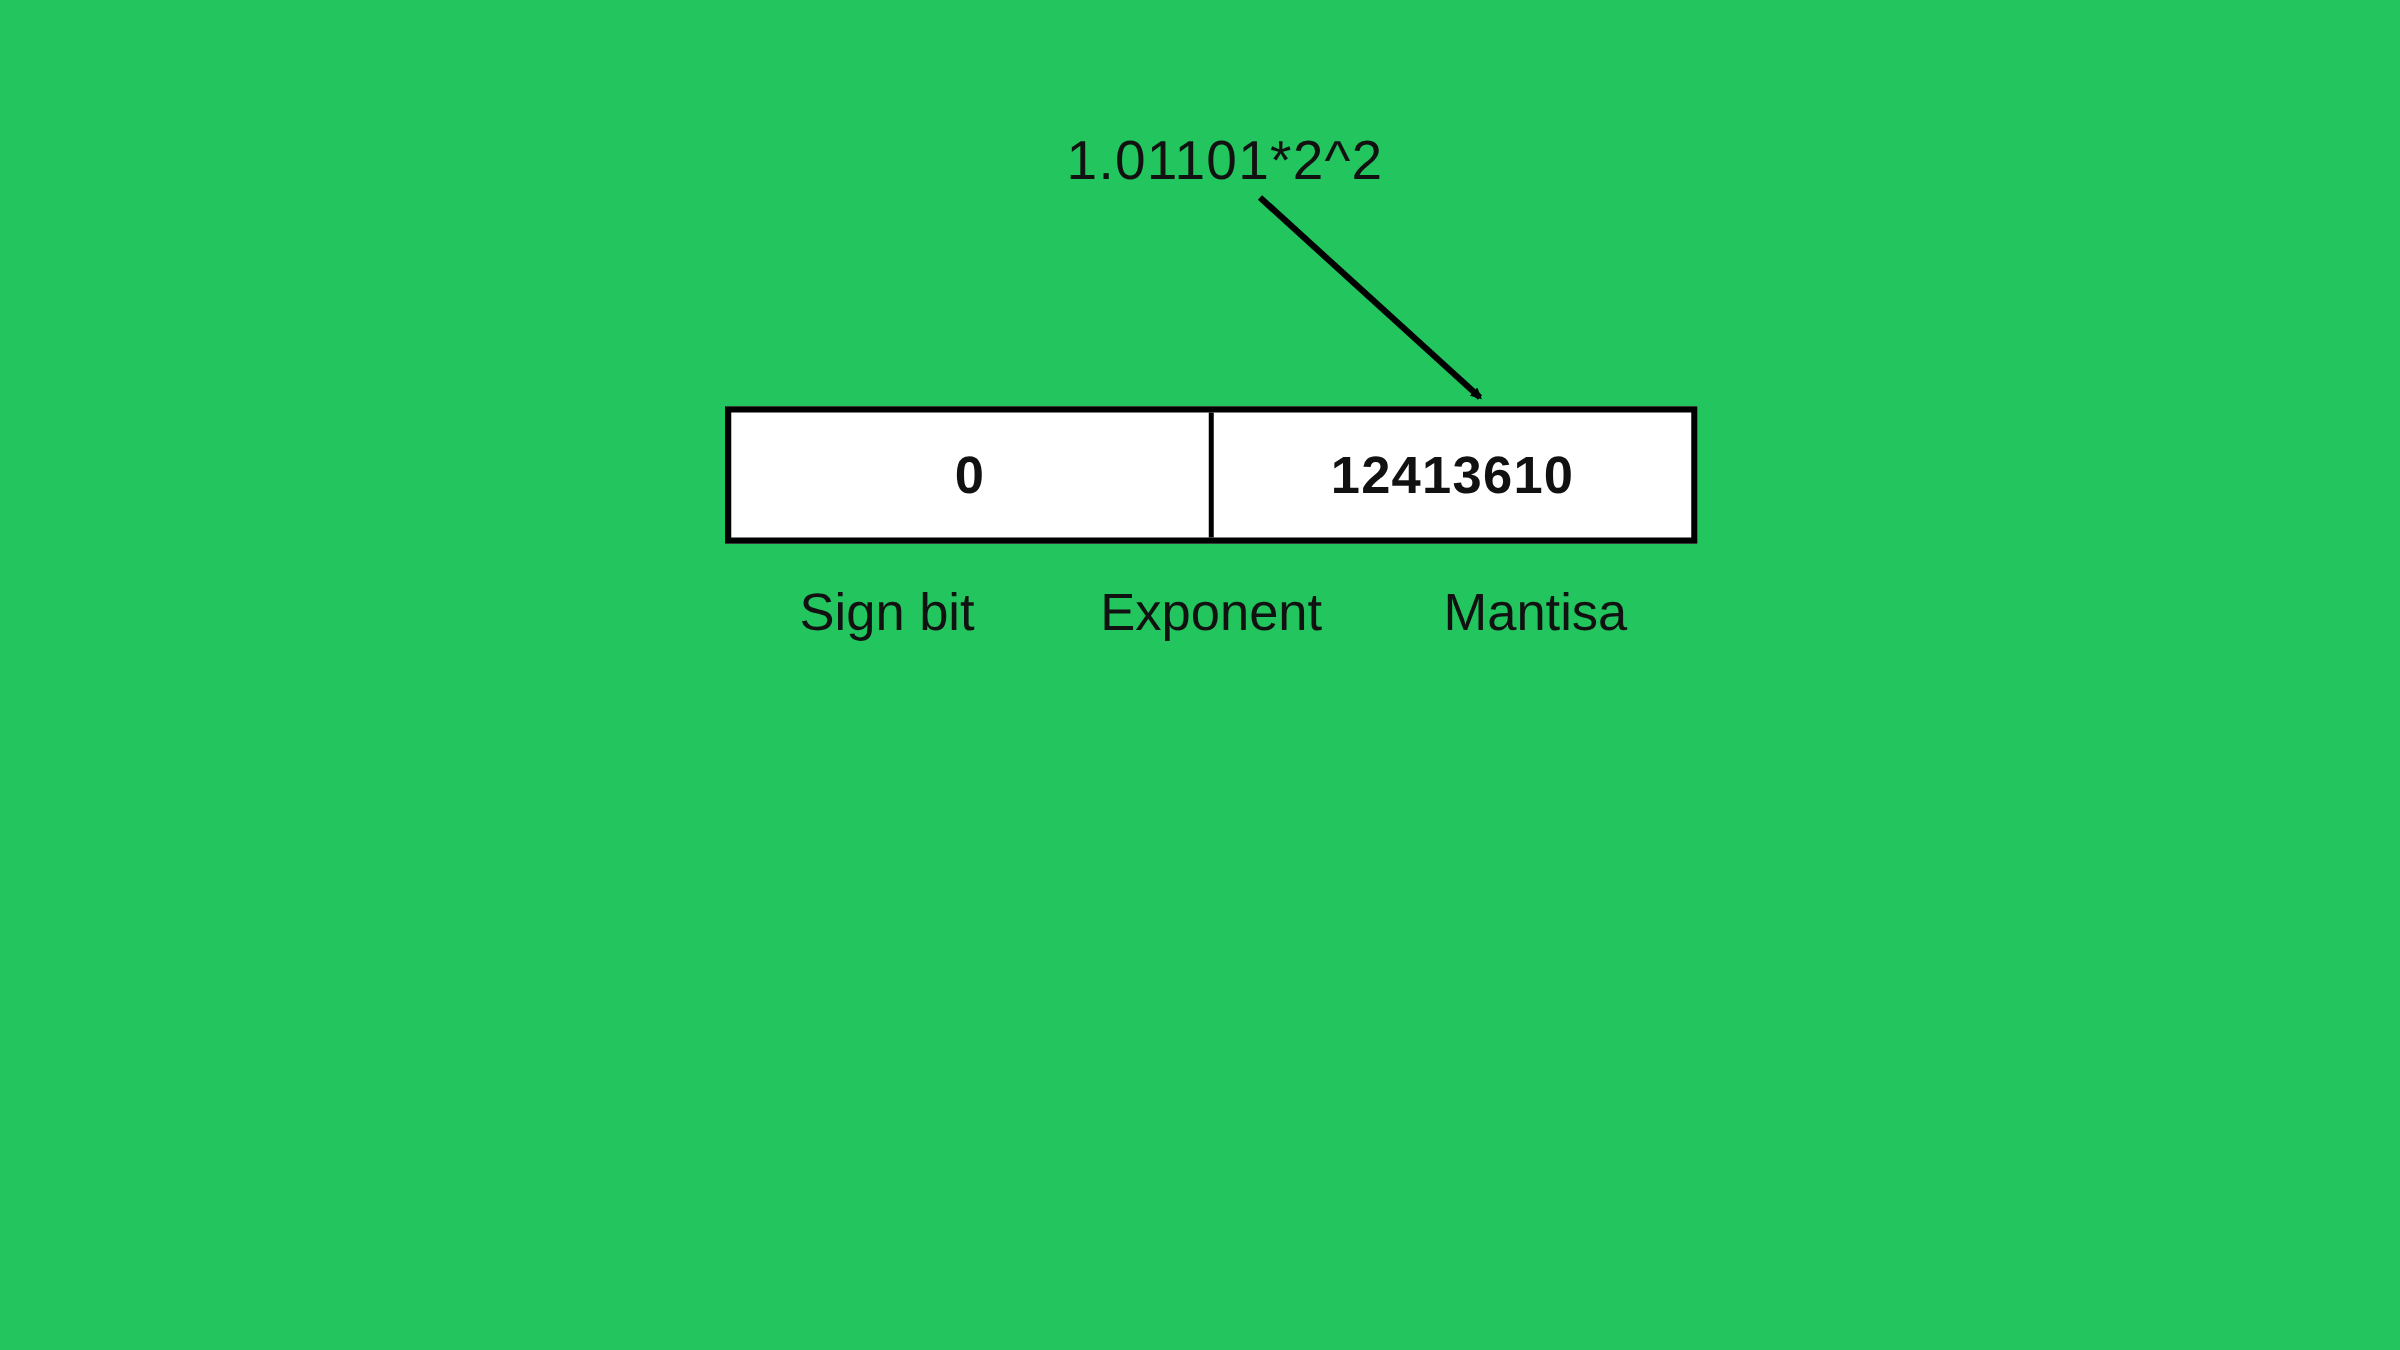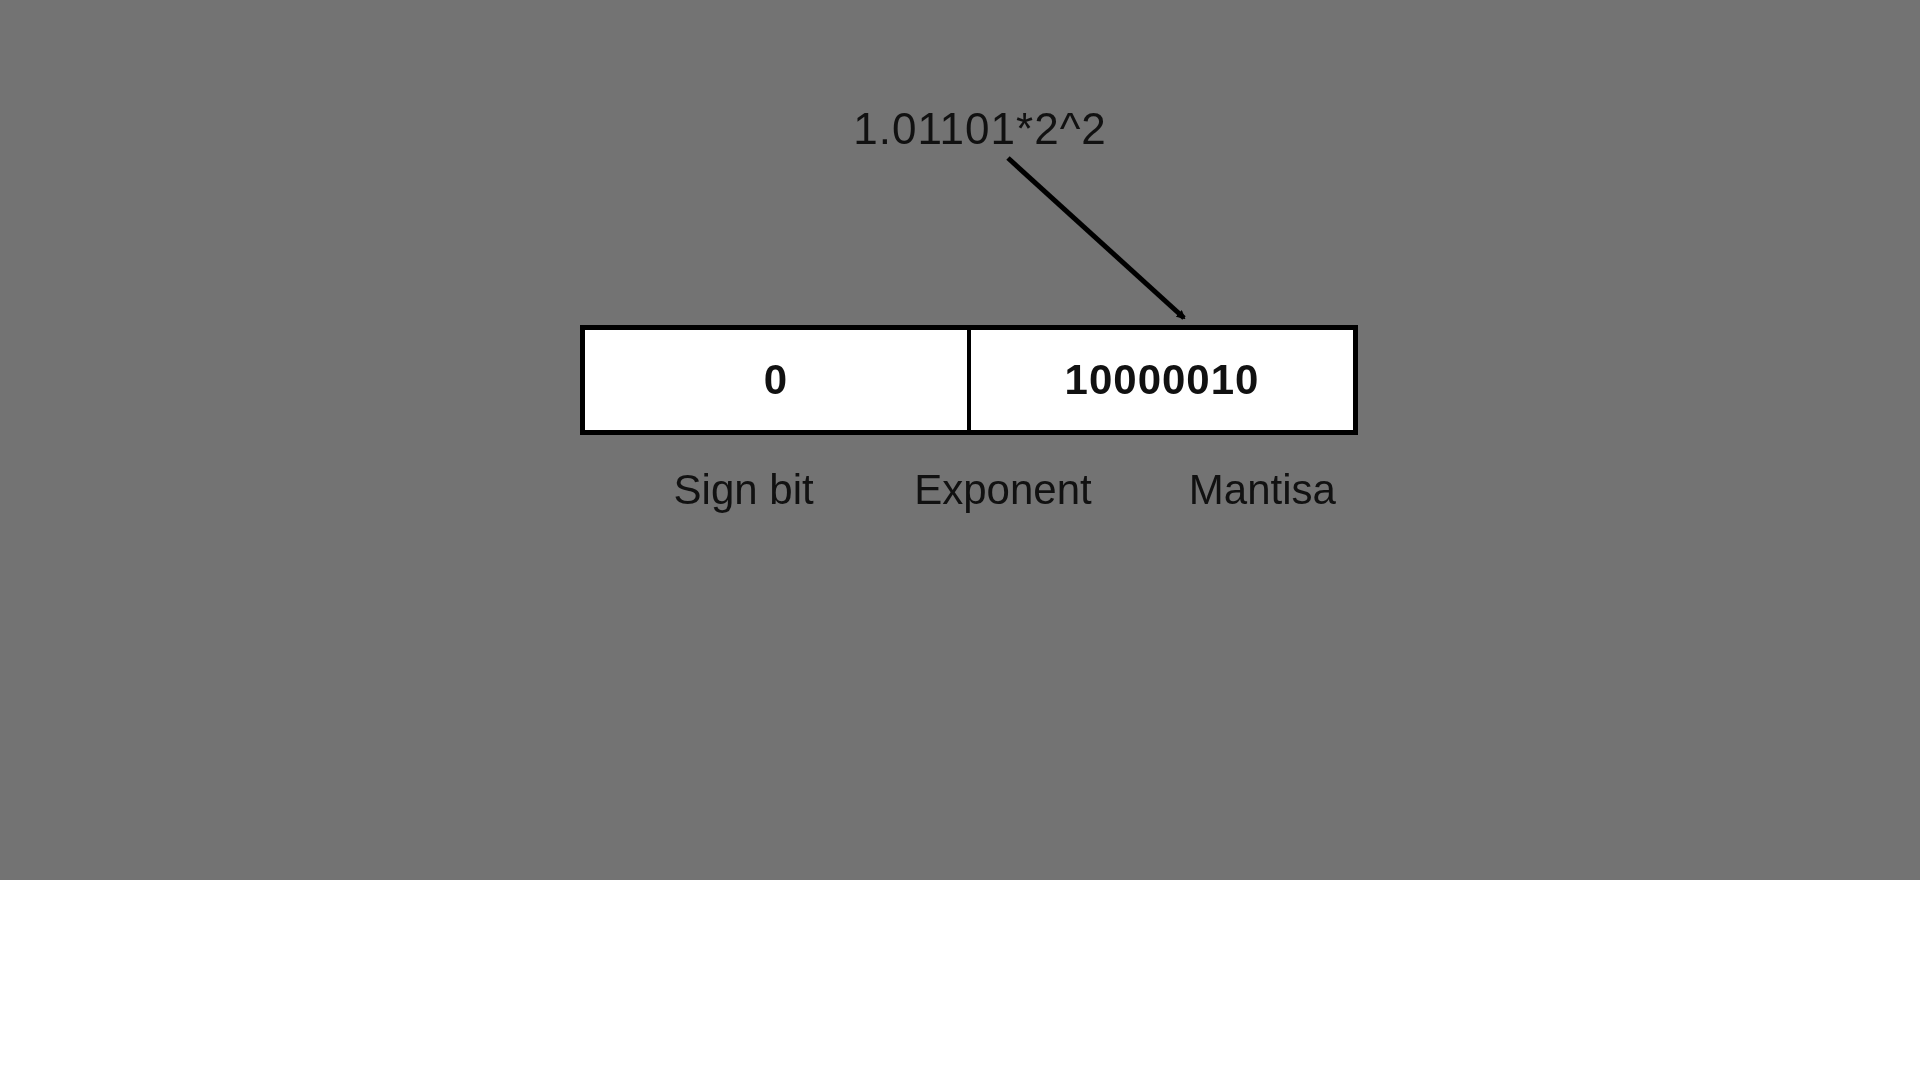--- a/index.html
+++ b/index.html
@@ -3,22 +3,22 @@
 <meta charset="utf-8">
 <style>
   * { margin: 0; padding: 0; box-sizing: border-box; }
   html, body {
     background: #ffffff;
     font-family: "Liberation Sans", "DejaVu Sans", sans-serif;
   }
   .canvas {
     position: relative;
     width: 1920px;
-    height: 880px;
-    background: #737373;
+    height: 1080px;
+    background: #22c55e;
     overflow: hidden;
     color: #000000;
   }
   .formula {
     position: absolute;
     left: 760px;
     top: 104px;
     width: 440px;
     text-align: center;
     font-size: 44px;
@@ -53,21 +53,21 @@
     font-size: 42px;
     font-weight: 700;
     color: #111111;
     letter-spacing: 1px;
   }
   .register-cell + .register-cell {
     border-left: 4px solid #000000;
   }
   .labels-row {
     position: absolute;
-    left: 614px;
+    left: 580px;
     top: 466px;
     width: 778px;
     display: flex;
     justify-content: center;
   }
   .cell-label {
     flex: 1 1 0;
     text-align: center;
     font-size: 42px;
     font-weight: 400;
@@ -85,21 +85,21 @@
     <defs>
       <marker id="arrowhead" markerWidth="9" markerHeight="9" refX="7" refY="4.5" orient="auto" markerUnits="userSpaceOnUse">
         <path d="M0,0 L9,4.5 L0,9 z" fill="#000000"></path>
       </marker>
     </defs>
     <line x1="1008" y1="158" x2="1184" y2="318" stroke="#000000" stroke-width="5" marker-end="url(#arrowhead)"></line>
   </svg>
 
   <div class="register-box">
     <div class="register-cell">0</div>
-    <div class="register-cell">10000010</div>
+    <div class="register-cell">12413610</div>
   </div>
 
   <div class="labels-row">
     <div class="cell-label">Sign bit</div>
     <div class="cell-label">Exponent</div>
     <div class="cell-label">Mantisa</div>
   </div>
 
 </div>
 

